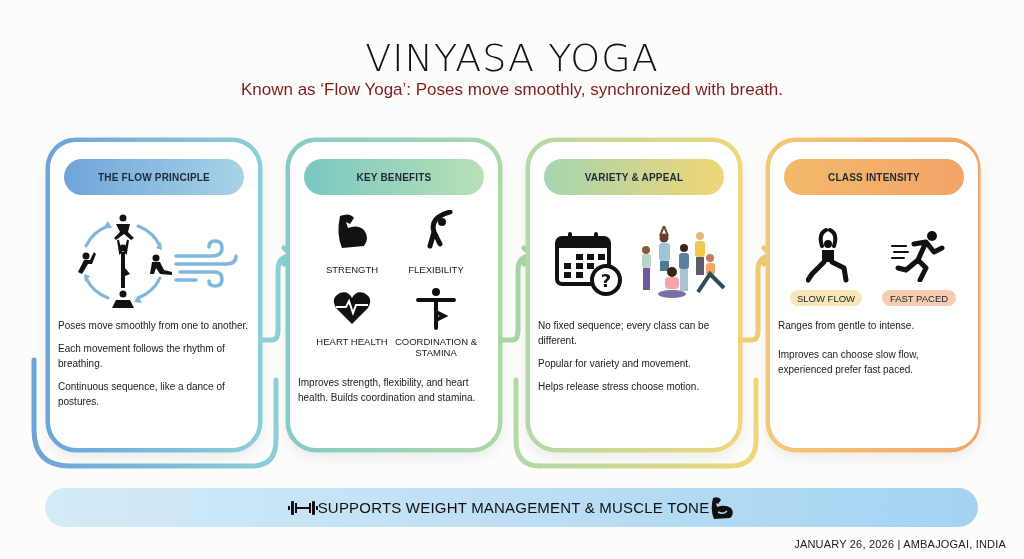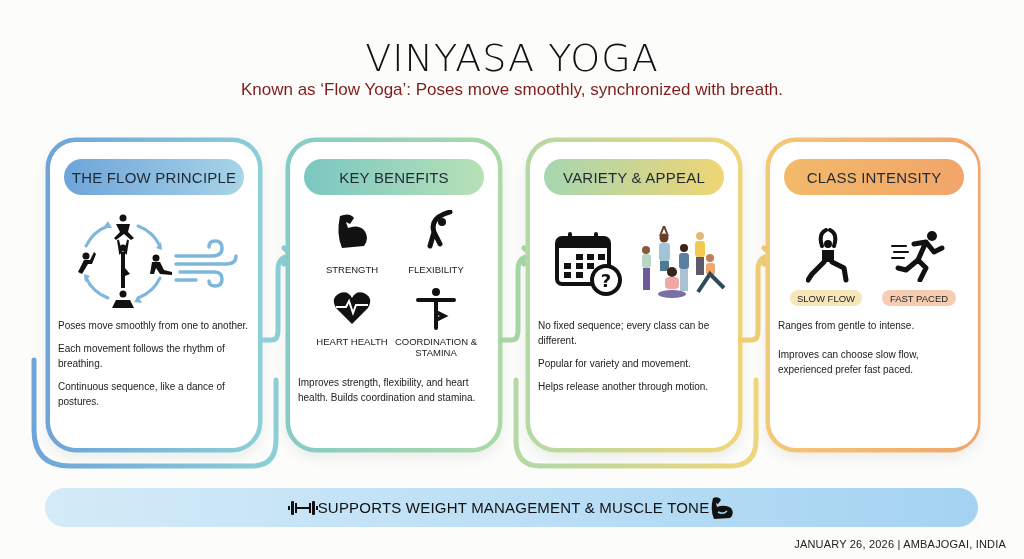--- a/index.html
+++ b/index.html
@@ -9,21 +9,21 @@
   .title { position: absolute; top: 36px; left: 0; width: 1024px; text-align: center;
     font-family: "DejaVu Sans", sans-serif; font-weight: 300; font-size: 38px; letter-spacing: 1px; color: #111; }
   .subtitle { position: absolute; top: 80px; left: 0; width: 1024px; text-align: center;
     font-size: 17px; color: #7f1d1d; }
 
   
   svg.frames { position: absolute; left: 0; top: 0; width: 1024px; height: 559px; pointer-events: none; }
 
   .card { position: absolute; top: 142px; width: 208px; height: 306px; background: #fff; border-radius: 26px; }
   .card .pill { position: absolute; top: 17px; left: 14px; width: 180px; height: 36px; border-radius: 18px;
-    display: flex; align-items: center; justify-content: center; font-size: 15px; font-weight: 400; color: #1f2a36; letter-spacing: 0.2px; text-align: center; }
+    display: flex; align-items: center; justify-content: center; font-size: 10px; font-weight: 700; color: #1f2a36; letter-spacing: 0.2px; text-align: center; }
   .card .body { position: absolute; left: 8px; width: 192px; text-align: left; font-size: 10px; line-height: 15px; color: #222; }
   .card .body p { margin-bottom: 8px; }
   .card .body p.gap { margin-top: 6px; }
 
   #card1 { left: 50px; } #card1 .pill { background: linear-gradient(90deg,#6ea4d9,#a8d4e8); }
   #card2 { left: 290px; } #card2 .pill { background: linear-gradient(90deg,#7bc7c2,#b7e1b6); }
   #card3 { left: 530px; } #card3 .pill { background: linear-gradient(90deg,#a6d6b0,#f0d574); }
   #card4 { left: 770px; } #card4 .pill { background: linear-gradient(90deg,#f3b969,#f2a56a); }
 
   .icon-area { position: absolute; top: 70px; left: 0; width: 208px; height: 100px; }
@@ -197,21 +197,21 @@
         <rect x="68" y="37" width="9" height="12" rx="3" fill="#f3a56a"></rect>
         <path d="M60 66 L72 48 L86 62" fill="none" stroke="#2f4a5a" stroke-width="4"></path>
       <circle cx="34" cy="46" r="5" fill="#3b2417"></circle>
         <rect x="27" y="51" width="14" height="12" rx="4" fill="#f2a7a7"></rect>
         <ellipse cx="34" cy="68" rx="14" ry="4" fill="#7b6fa8"></ellipse>
     </g>
   </svg>
   <div class="body" style="top:176px;">
     <p>No fixed sequence; every class can be different.</p>
     <p>Popular for variety and movement.</p>
-    <p class="gap">Helps release another through motion.</p>
+    <p class="gap">Helps release stress choose motion.</p>
   </div>
 </div>
 
 <div class="card" id="card4">
   <div class="pill">CLASS INTENSITY</div>
   <svg width="44" height="56" viewBox="0 0 44 56" style="position:absolute;left:36px;top:86px;">
     <path fill="none" stroke="#111" stroke-width="4" stroke-linecap="round" d="M16 18 Q12 6 20 2 M28 18 Q32 6 24 2"></path>
     <circle cx="22" cy="16" r="4" fill="#111"></circle>
     <path fill="#111" d="M16 22 L28 22 L28 34 L16 34Z"></path>
     <path fill="none" stroke="#111" stroke-width="5" stroke-linecap="round" stroke-linejoin="round" d="M18 34 L6 46 L2 52 M26 34 L38 40 L40 52"></path>

